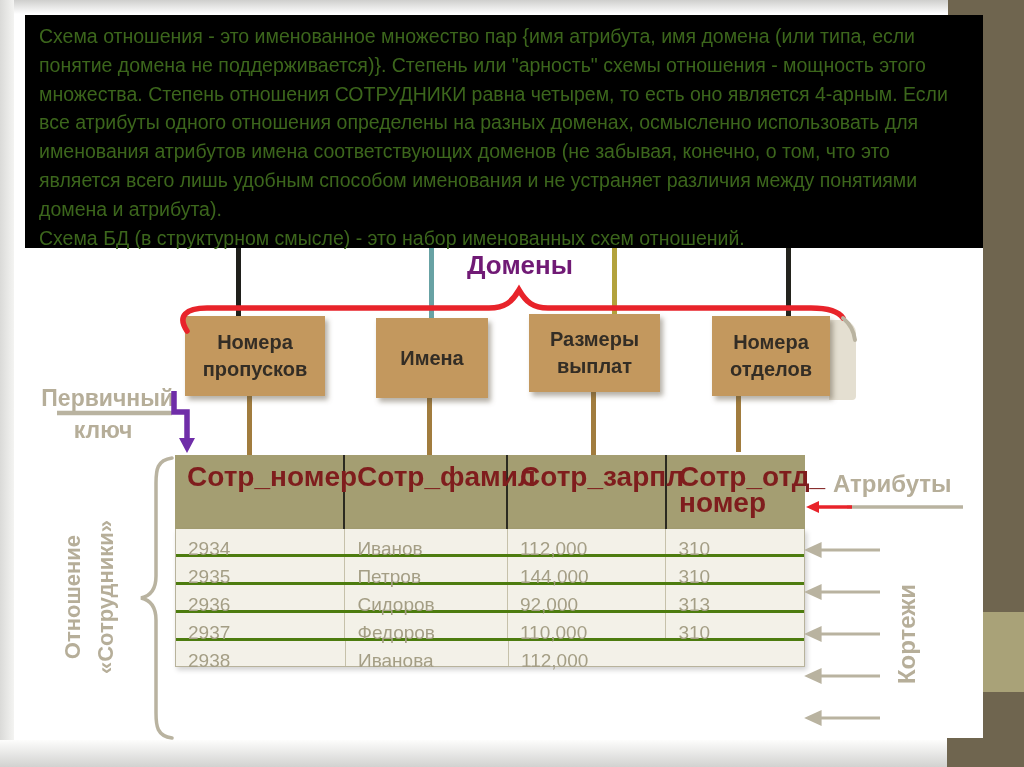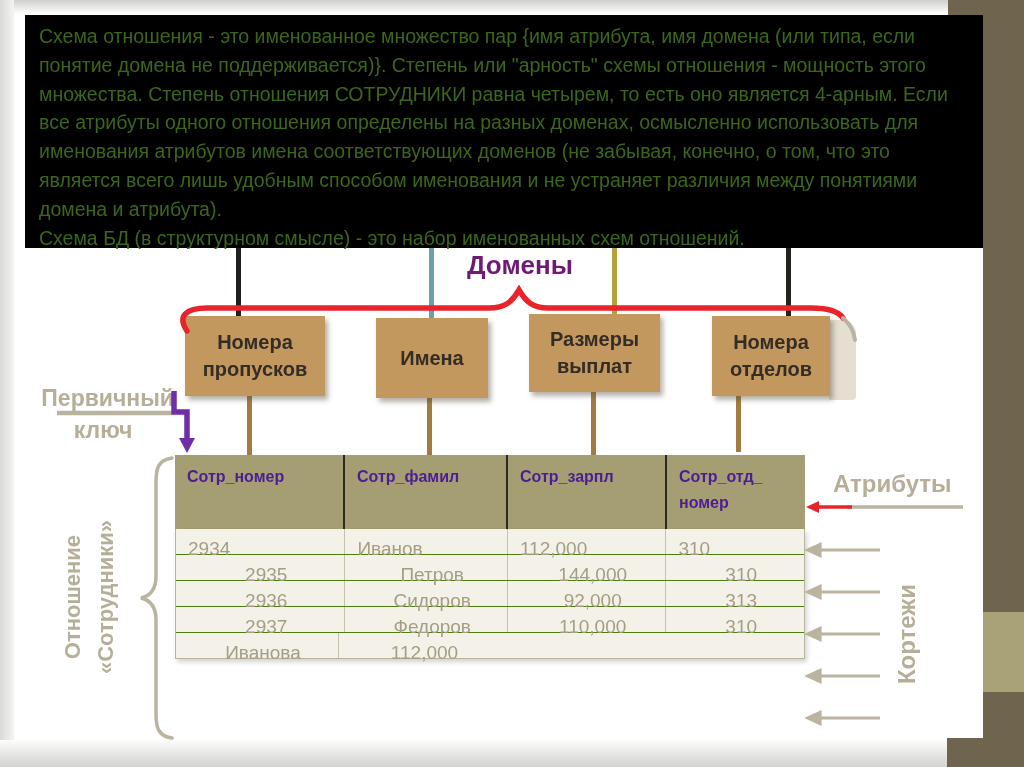--- a/index.html
+++ b/index.html
@@ -62,27 +62,27 @@
   .pk-line1{left:28px;top:385px;width:146px;text-align:right;font-size:23px;}
   .pk-line2{left:28px;top:417px;width:150px;text-align:center;font-size:23px;}
   .attr-label{left:833px;top:470px;font-size:24px;}
   .tuples-label{left:843px;top:616px;width:135px;height:36px;font-size:24px;text-align:center;
     transform:rotate(-90deg);white-space:nowrap;}
   .relation-label{left:-47px;top:557px;width:285px;height:80px;font-size:22px;line-height:33px;
     text-align:center;transform:rotate(-90deg);white-space:nowrap;}
   
   .rel-table{position:absolute;left:175px;top:455px;width:630px;z-index:6;}
   .thead{display:flex;background:#a49e72;height:74px;}
-  .th{box-sizing:border-box;color:#4c1d95;font-weight:bold;font-size:16px;line-height:26px;
+  .th{box-sizing:border-box;color:#7f1d1d;font-weight:bold;font-size:28px;line-height:26px;
       padding:9px 0 0 12px;border-right:2px solid #2b2a20;white-space:pre-line;}
   .th:last-child{border-right:none;}
   .c0{width:170px;}.c1{width:163px;}.c2{width:159px;}.c3{width:138px;}
   .tbody{border:1px solid #b8b39c;border-top:none;box-shadow:2px 3px 5px rgba(0,0,0,.18);}
   .tr{display:flex;background:#f3f1e8;height:25px;}
-  .tr + .tr{border-top:1px solid #4d7c0f;text-align:center;}
+  .tr + .tr{border-top:3px solid #4d7c0f;}
   .td{box-sizing:border-box;color:#a49e85;font-size:19px;line-height:39px;padding-left:12px;
       border-right:1px solid #c6c1aa;}
   .td:last-child{border-right:none;}
   
   .overlay{position:absolute;left:0;top:0;z-index:8;pointer-events:none;}
 </style>
 </head>
 <body>
 
 <div class="slide">
@@ -159,20 +159,21 @@
         <div class="td c2">92,000</div>
         <div class="td c3">313</div>
       </div>
       <div class="tr">
         <div class="td c0">2937</div>
         <div class="td c1">Федоров</div>
         <div class="td c2">110,000</div>
         <div class="td c3">310</div>
       </div>
       <div class="tr">
+        <div class="td c0">2938</div>
         <div class="td c1">Иванова</div>
         <div class="td c2">112,000</div>
       </div>
     </div>
   </div>
 
   <svg class="overlay" width="1024" height="767" viewBox="0 0 1024 767">
 
     <path d="M 187 331 C 177 316 186 308 207 308 L 489 308 C 505 308 512 302 519 290
              C 526 302 533 308 548 308 L 811 308 C 831 308 839 312 843 318" fill="none" stroke="#e8232a" stroke-width="5.5" stroke-linecap="round"></path>

